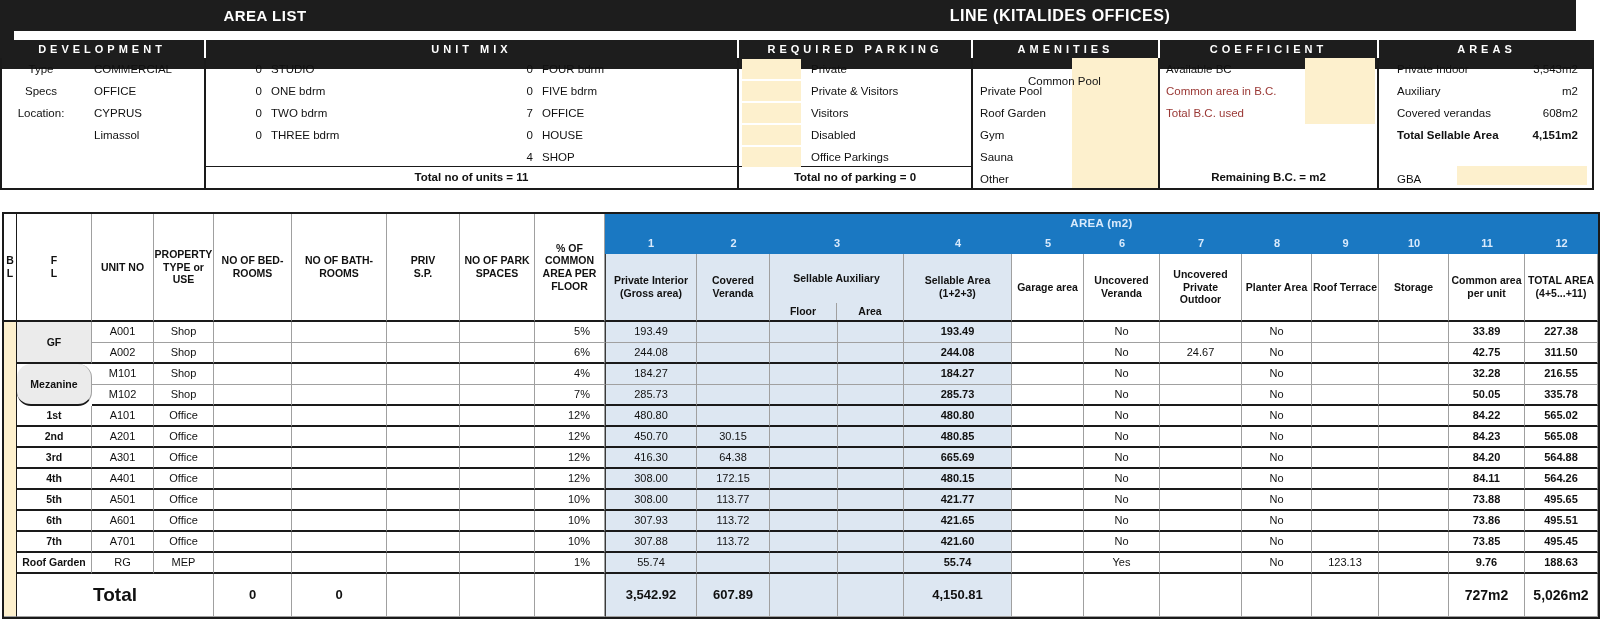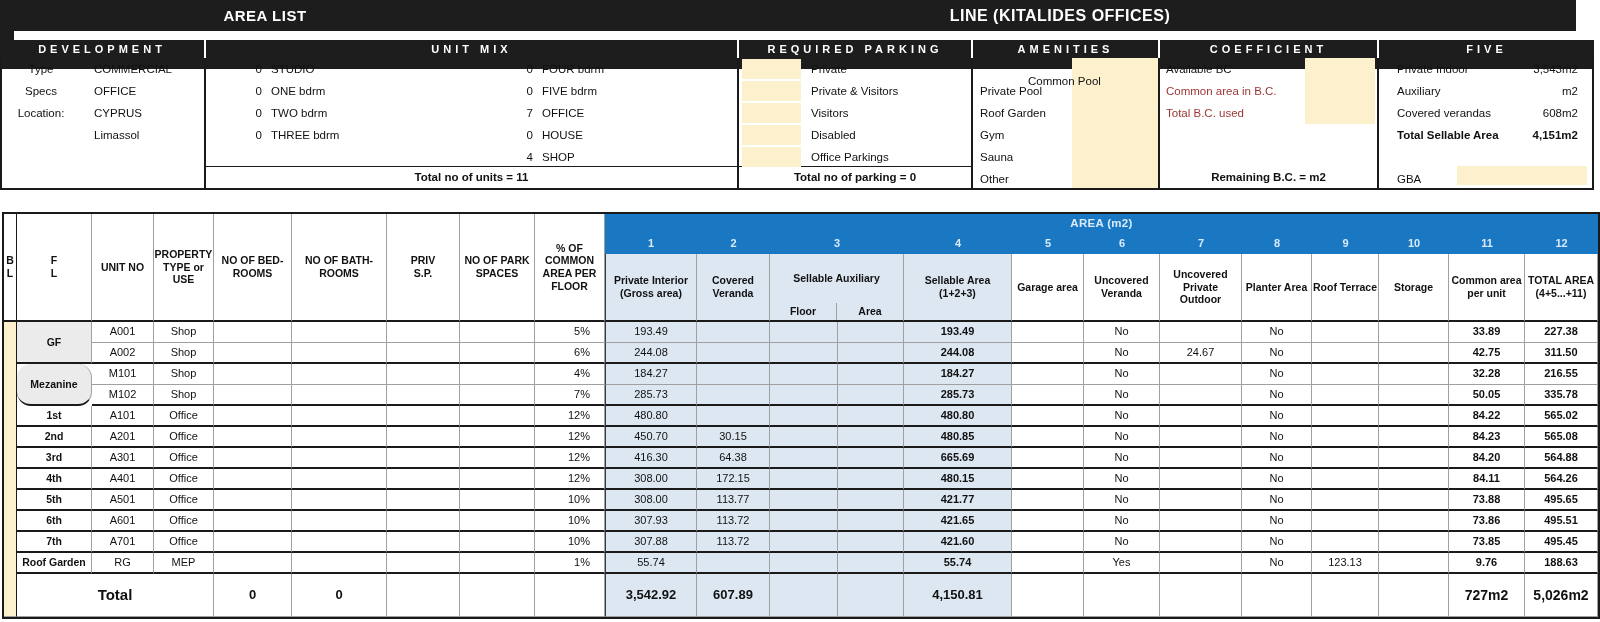--- a/index.html
+++ b/index.html
@@ -60,21 +60,21 @@
   .lhead{font-weight:bold;font-size:10.5px;}
   .bluecell{background:#1a78c2;color:#d9eafc;font-weight:bold;border:none;font-size:11px;}
   .band{font-size:11.5px;letter-spacing:.3px;}
   .lab{font-weight:bold;font-size:10.5px;}
   .lb{background:#dde7f2;}
   .gray{background:#ebebeb;}
   .fl{font-weight:bold;font-size:10.5px;}
   .pct{justify-content:flex-end;padding-right:14px;}
   .bignum{font-weight:bold;font-size:13px;}
   .hugenum{font-weight:bold;font-size:14px;}
-  .totallabel{font-weight:bold;font-size:15px;}
+  .totallabel{font-weight:bold;font-size:19px;}
   .ylcell{background:#fdf0cd;}
   .auxwrap{display:flex;flex-direction:column;width:100%;height:100%;}
   .auxtop{flex:1;display:flex;align-items:center;justify-content:center;}
   .auxsub{height:17px;display:flex;}
   .auxsub span{flex:1;display:flex;align-items:center;justify-content:center;}
   .auxsub span:first-child{border-right:1px solid #a0a0a0;}
 </style>
 </head>
 <body>
 
@@ -85,21 +85,21 @@
     <div class="title t-right">LINE  (KITALIDES OFFICES)</div>
   </div>
   <div class="notch"></div>
 
   <div class="sectrow">
     <div class="sectlabel" style="left:0;width:204px;">DEVELOPMENT</div>
     <div class="sectlabel" style="left:204px;width:533px;">UNIT MIX</div>
     <div class="sectlabel" style="left:737px;width:234px;">REQUIRED PARKING</div>
     <div class="sectlabel" style="left:971px;width:187px;">AMENITIES</div>
     <div class="sectlabel" style="left:1158px;width:219px;">COEFFICIENT</div>
-    <div class="sectlabel" style="left:1377px;width:217px;">FIVE</div>
+    <div class="sectlabel" style="left:1377px;width:217px;">AREAS</div>
   </div>
 
   <div class="hdrbox" style="left:0;width:204px;" id="devbox">
       <div class="hrow krow">
         <div class="k">Type</div>
         <div class="v">COMMERCIAL</div>
       </div>
       <div class="hrow krow">
         <div class="k">Specs</div>
         <div class="v">OFFICE</div>

